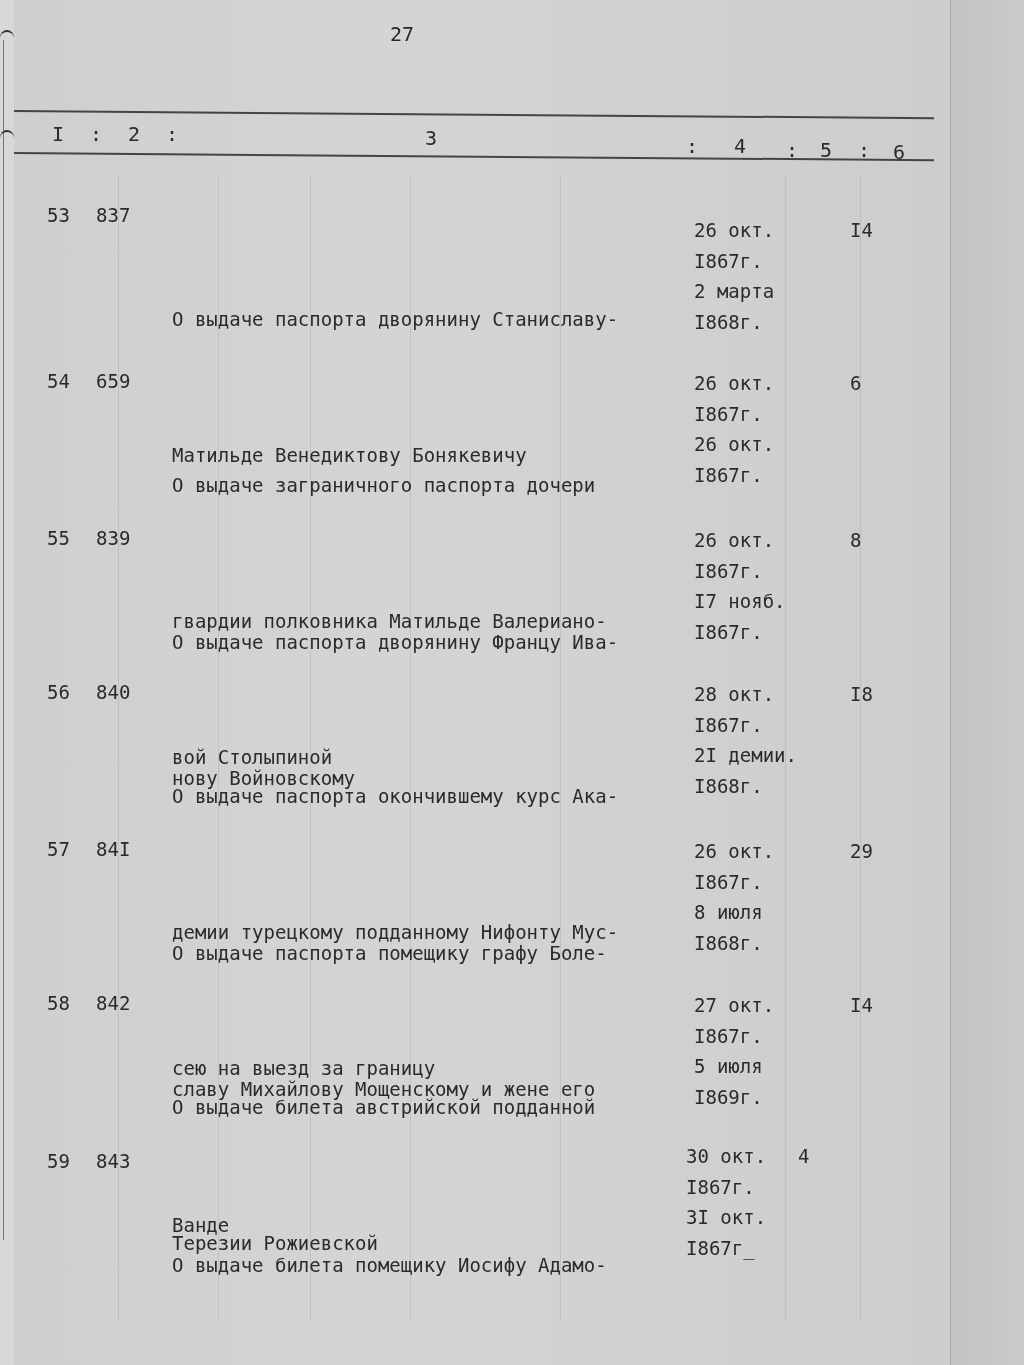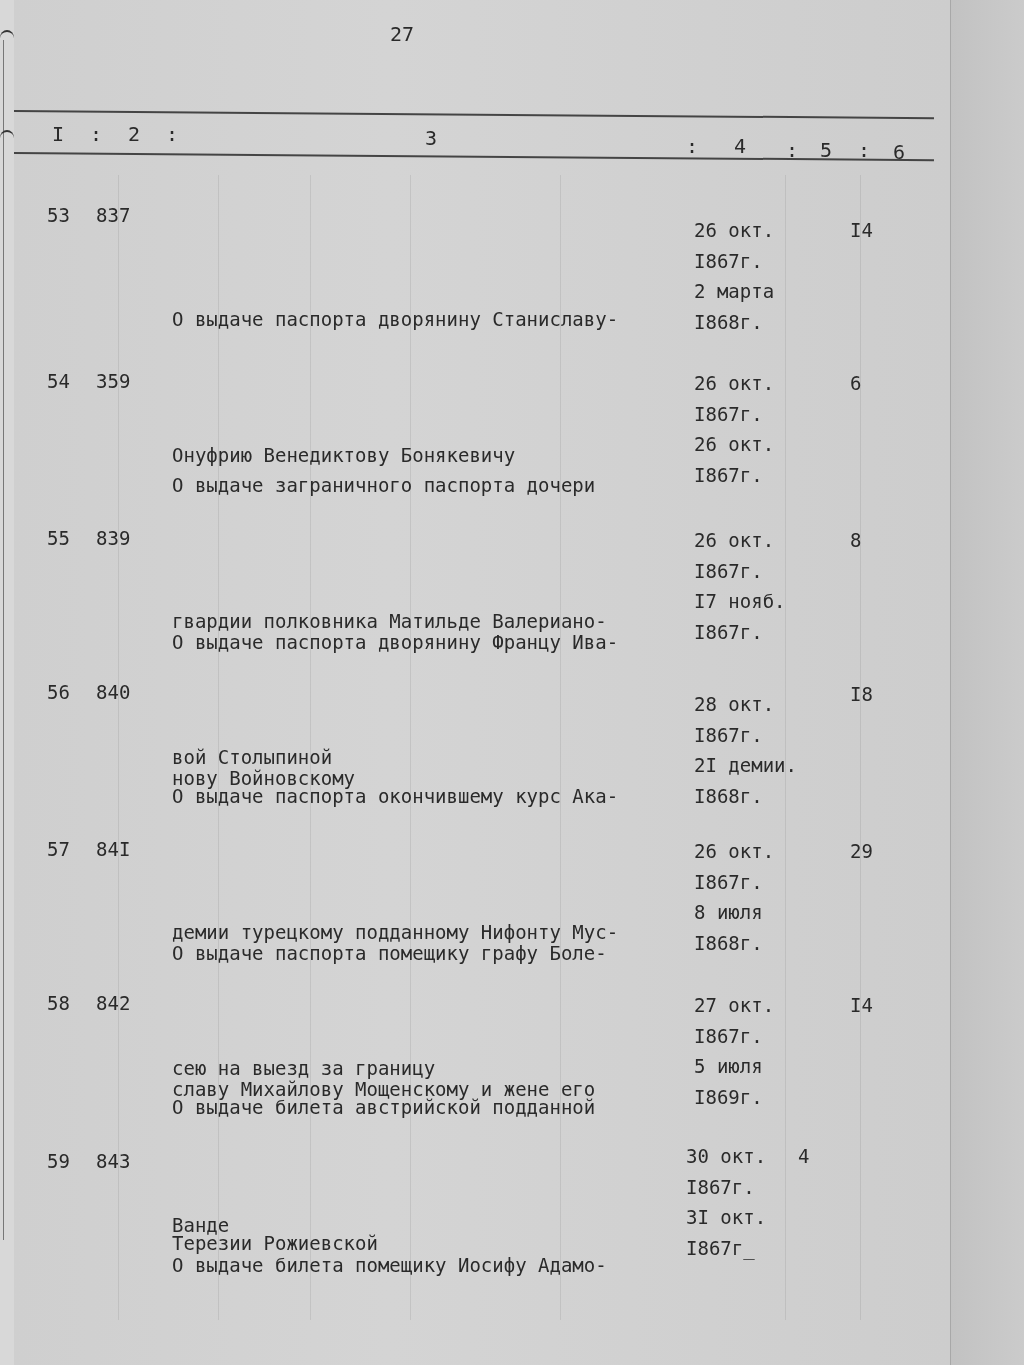--- a/index.html
+++ b/index.html
@@ -88,34 +88,34 @@
   <span class="hdr" style="left:820px;top:138px">5</span>
   <span class="hdr" style="left:858px;top:138px">:</span>
   <span class="hdr" style="left:893px;top:140px">6</span>
 </div>
 
 <div class="entry" style="top:200px">
   <span class="num">53</span>
   <span class="doc">837</span>
   <div class="title">
     <div>О выдаче паспорта дворянину Станиславу-</div>
-    <div>Онуфрию Венедиктову Бонякевичу</div>
+    <div>Матильде Венедиктову Бонякевичу</div>
   </div>
   <div class="dates" style="top:15px">
     <div>26 окт.</div>
     <div>I867г.</div>
     <div>2 марта</div>
     <div>I868г.</div>
   </div>
   <span class="sheets" style="top:15px">I4</span>
 </div>
 
 <div class="entry" style="top:366px">
   <span class="num">54</span>
-  <span class="doc">359</span>
+  <span class="doc">659</span>
   <div class="title">
     <div>О выдаче заграничного паспорта дочери</div>
     <div>гвардии полковника Матильде Валериано-</div>
     <div>вой Столыпиной</div>
   </div>
   <div class="dates" style="top:2px">
     <div>26 окт.</div>
     <div>I867г.</div>
     <div>26 окт.</div>
     <div>I867г.</div>
@@ -140,21 +140,21 @@
 </div>
 
 <div class="entry" style="top:677px">
   <span class="num">56</span>
   <span class="doc">840</span>
   <div class="title">
     <div>О выдаче паспорта окончившему курс Ака-</div>
     <div>демии турецкому подданному Нифонту Мус-</div>
     <div>сею на выезд за границу</div>
   </div>
-  <div class="dates" style="top:12px">
+  <div class="dates" style="top:2px">
     <div>28 окт.</div>
     <div>I867г.</div>
     <div>2I демии.</div>
     <div>I868г.</div>
   </div>
   <span class="sheets" style="top:2px">I8</span>
 </div>
 
 <div class="entry" style="top:834px">
   <span class="num">57</span>

